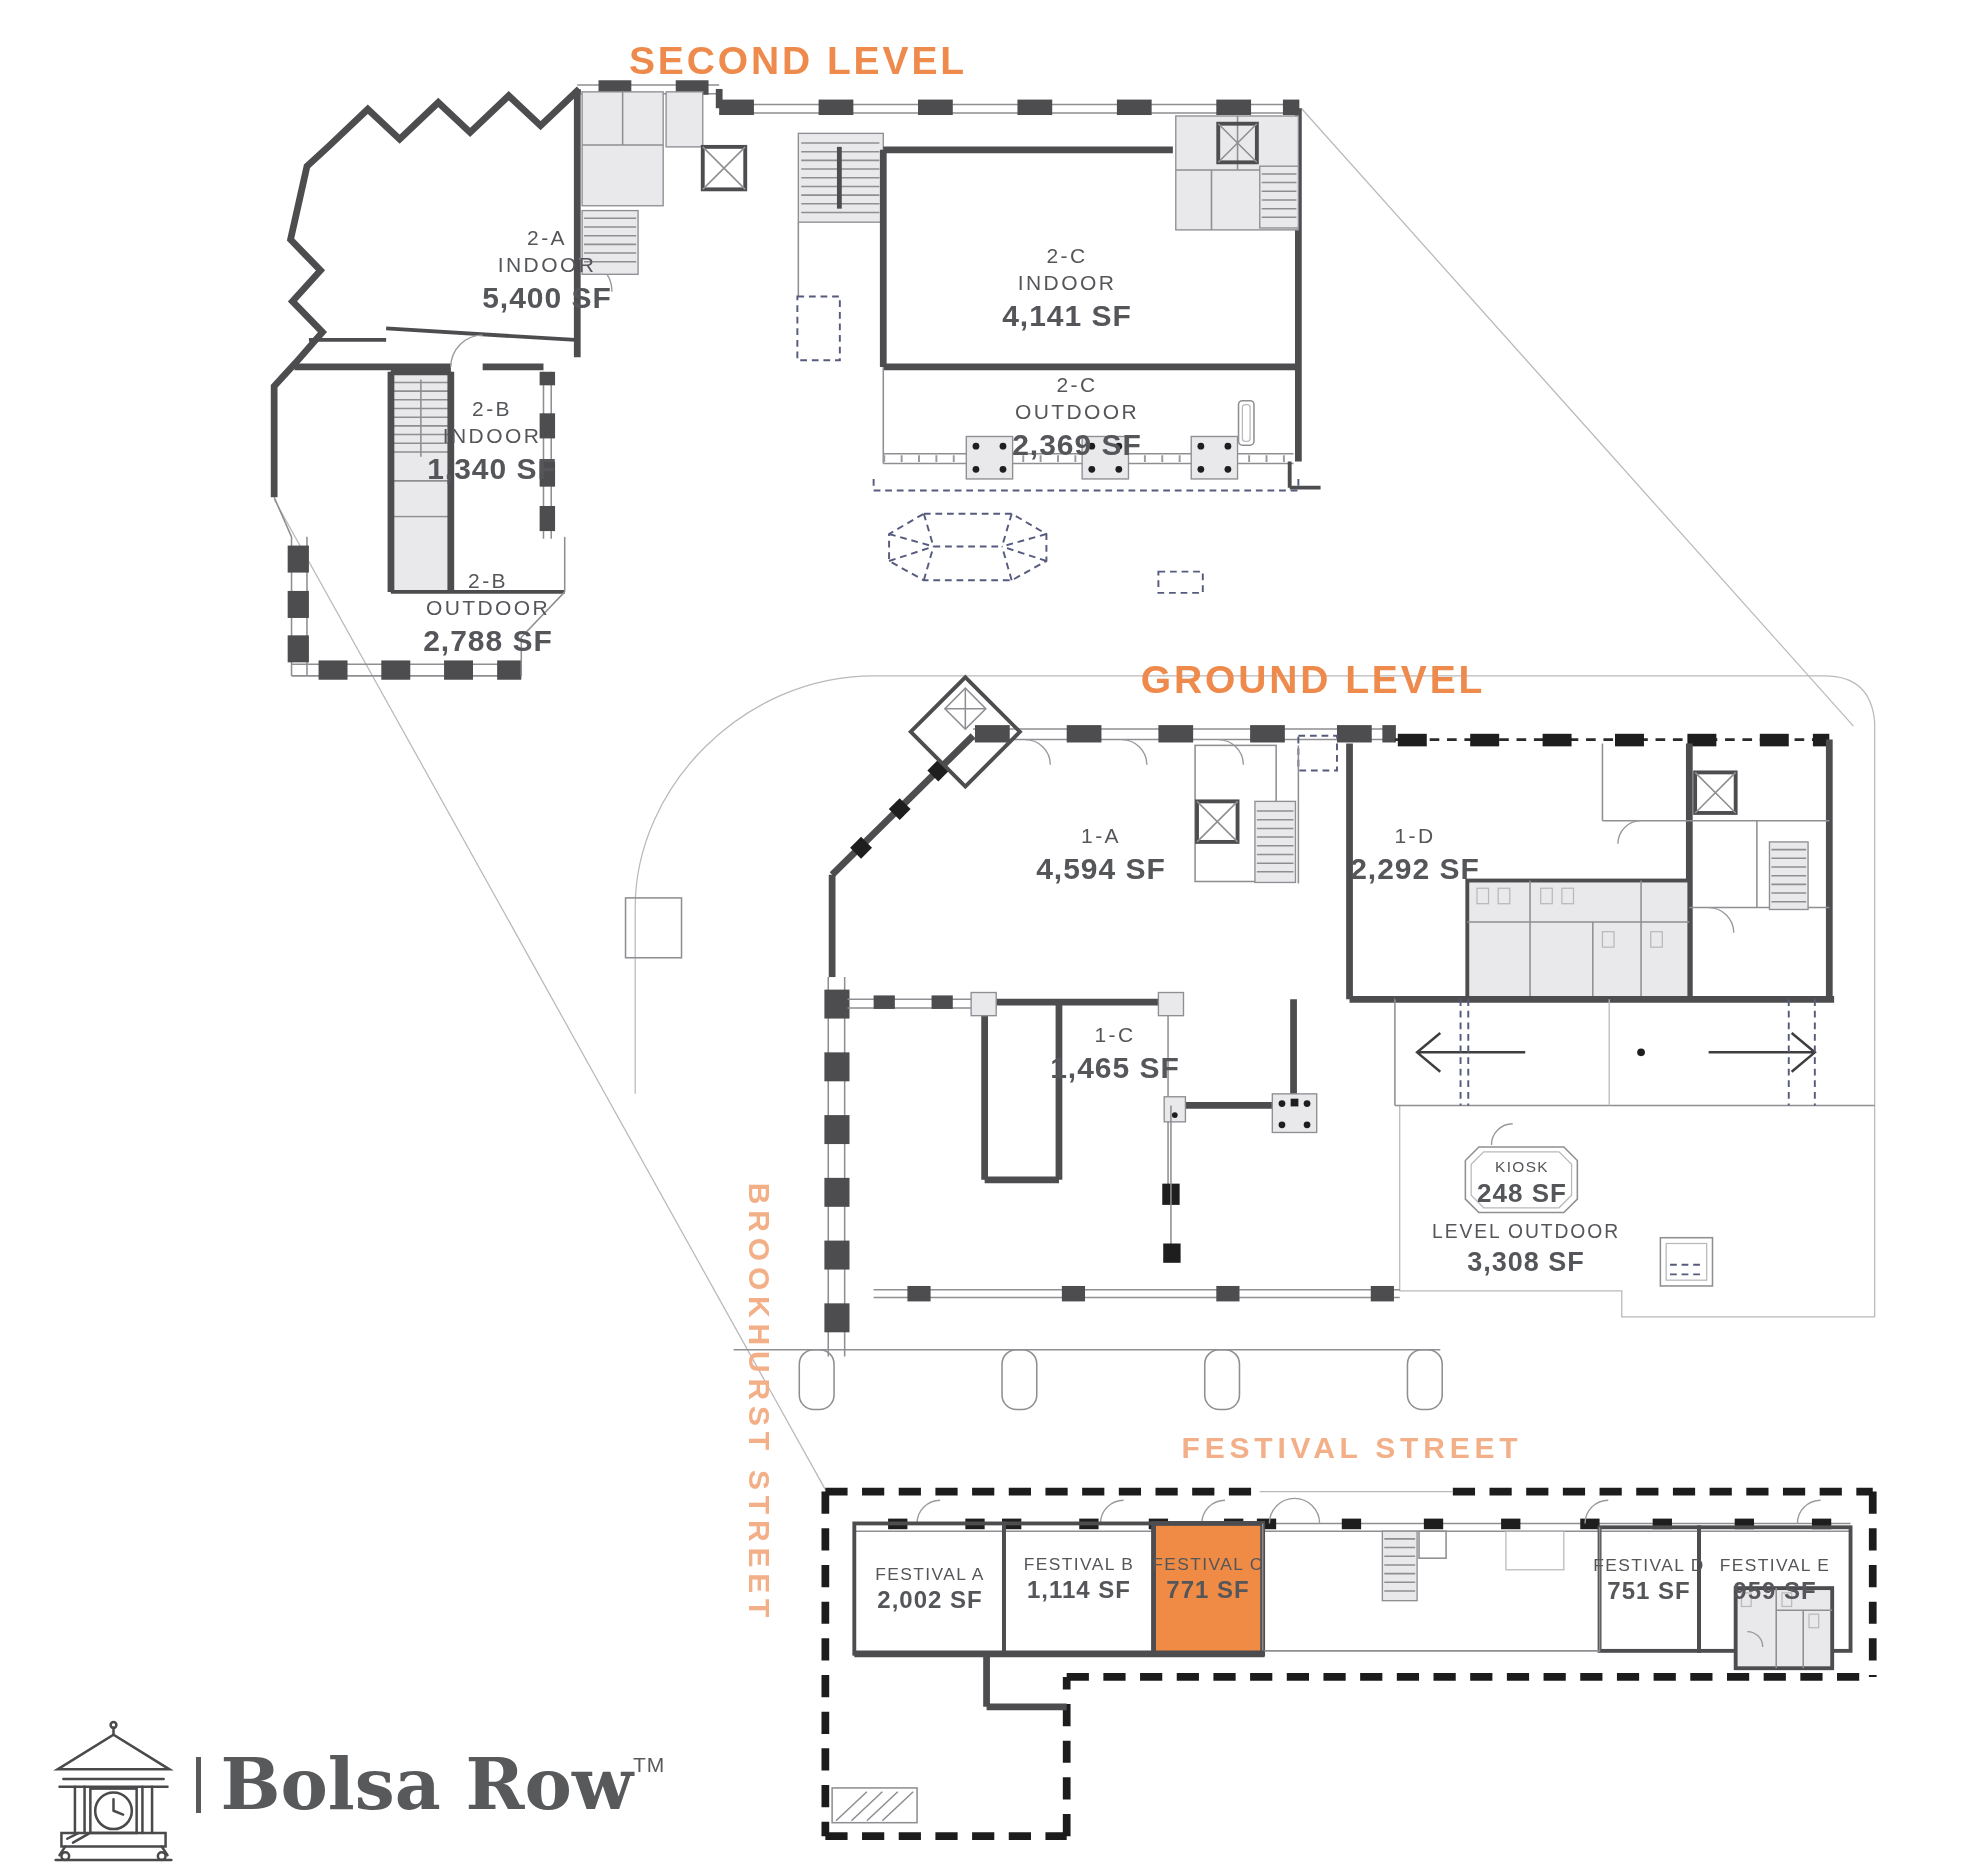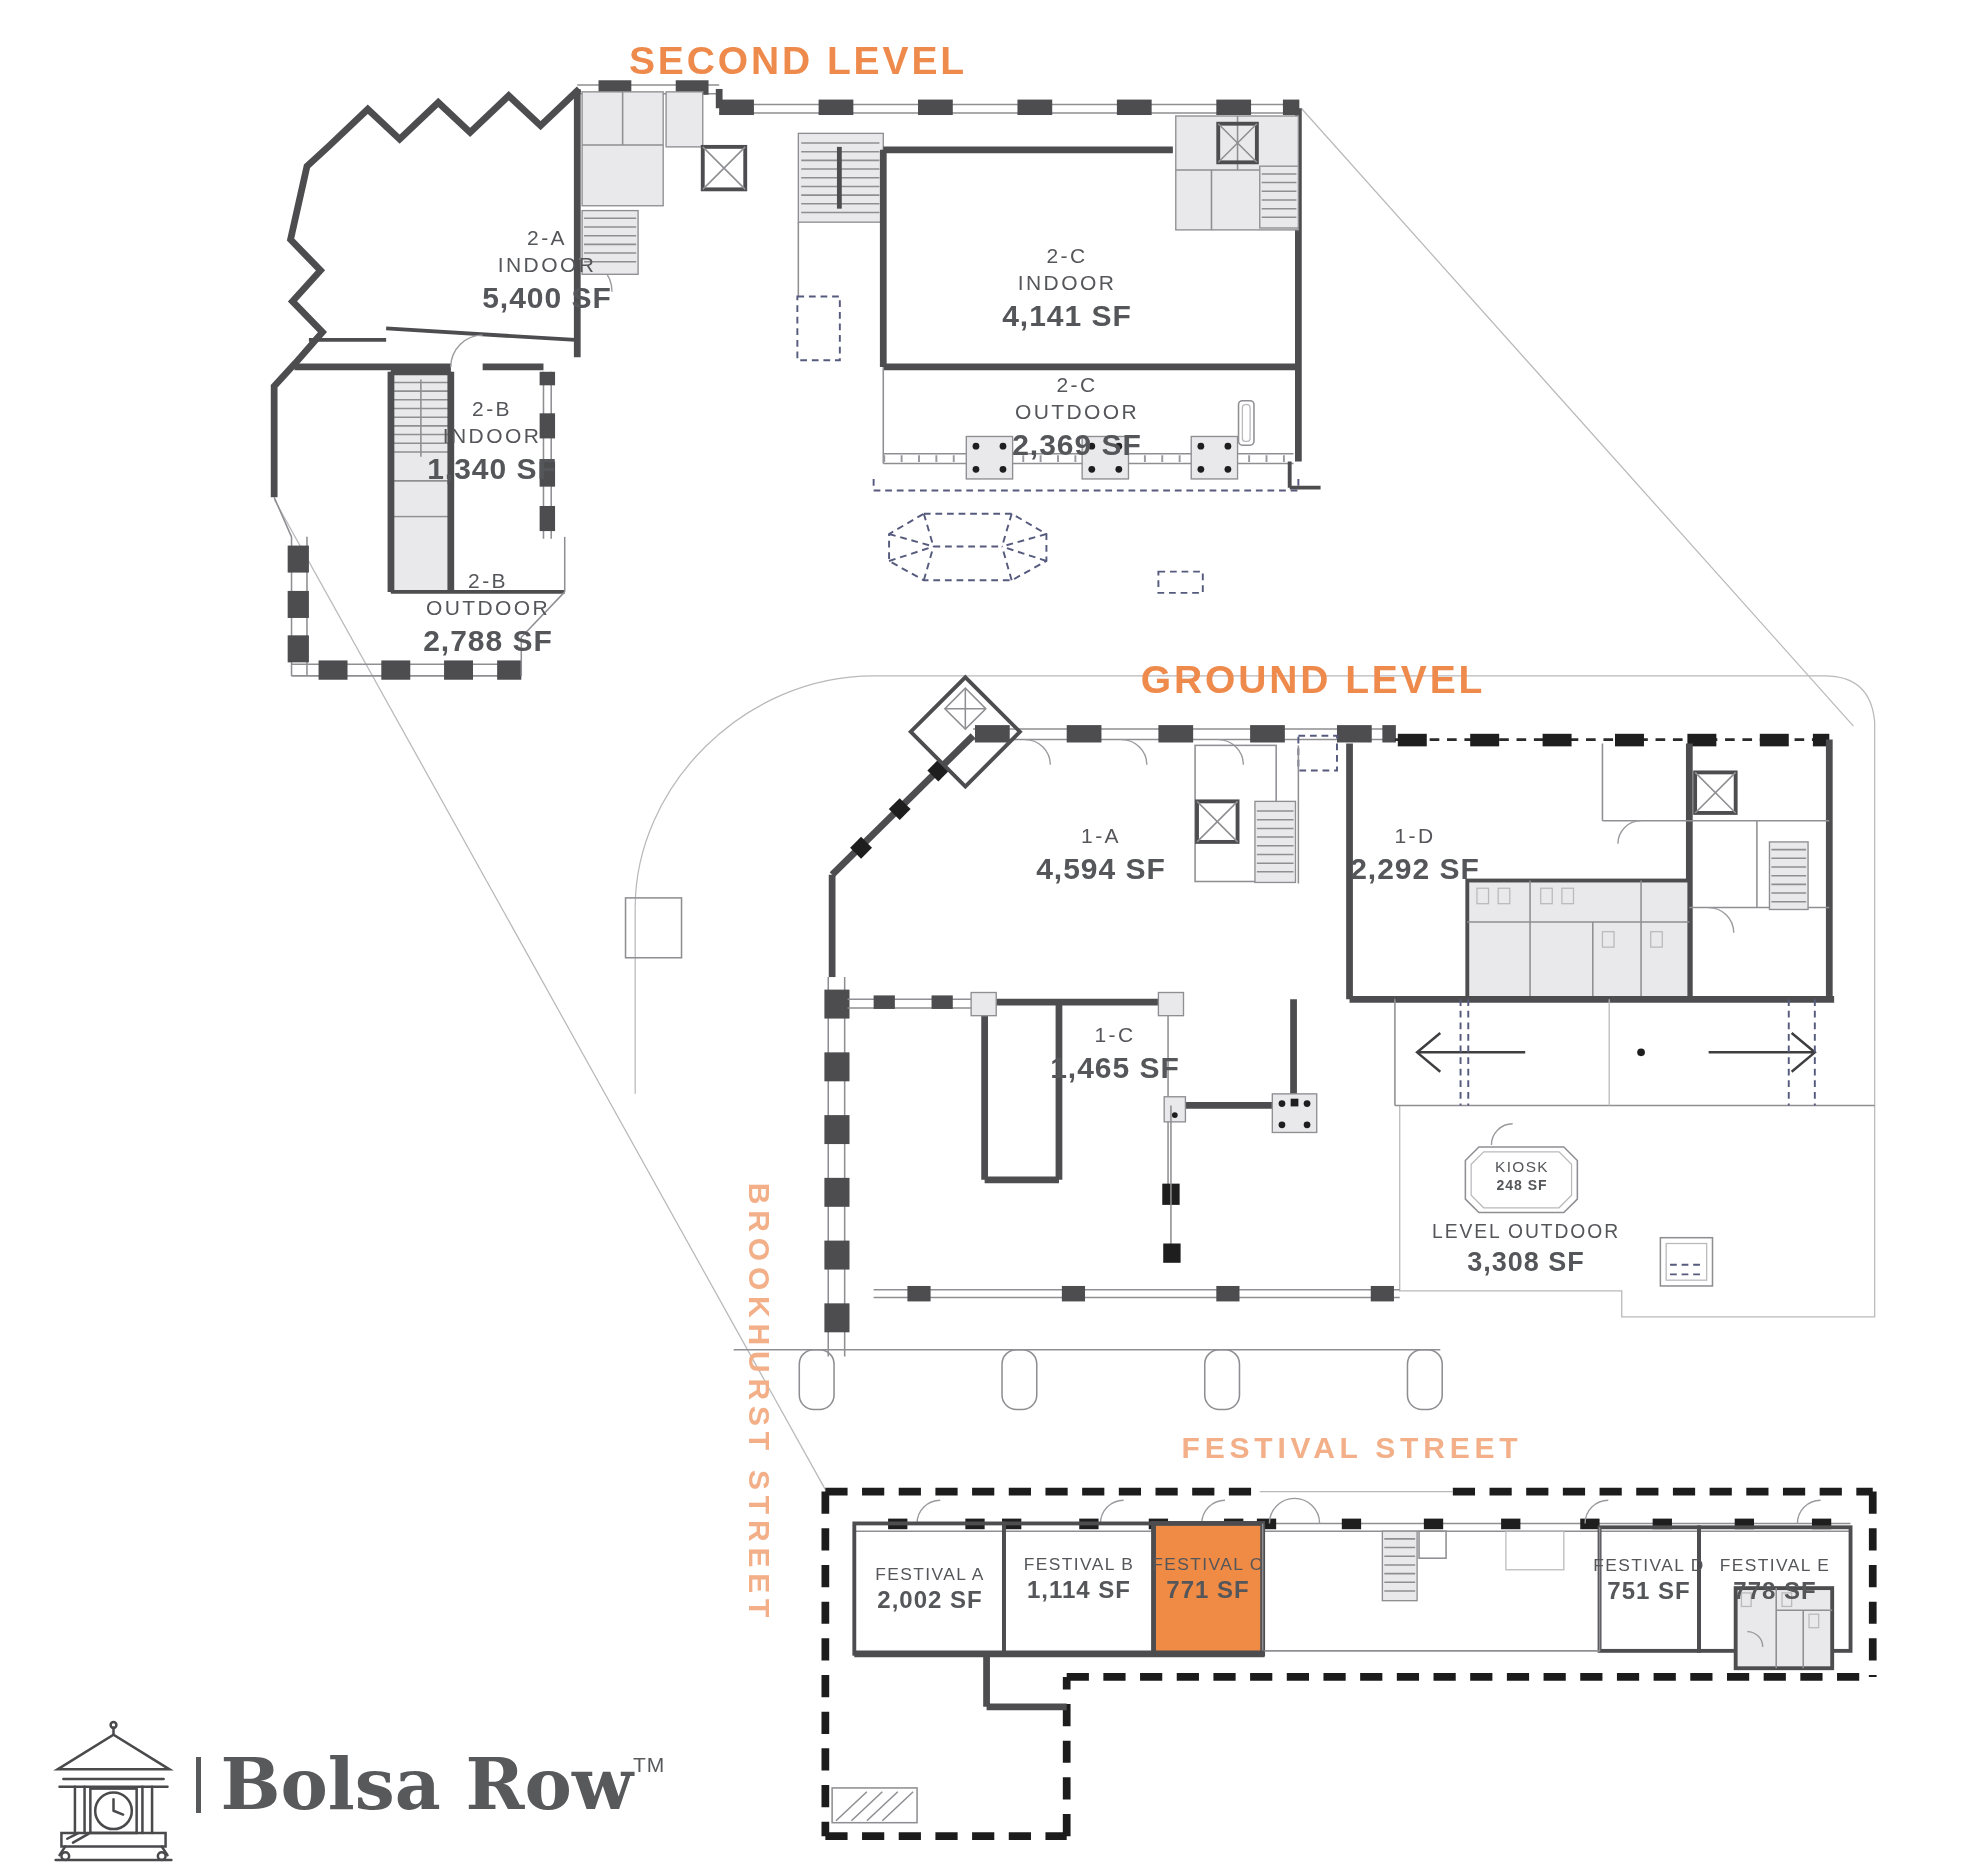--- a/index.html
+++ b/index.html
@@ -13,21 +13,21 @@
   .street.v{left:759px;top:1403px;transform:translate(-50%,-50%);
           writing-mode:vertical-rl;letter-spacing:5.8px;}
   .street.h{left:1352px;top:1431px;transform:translate(-50%,0);}
   .lbl{position:absolute;transform:translate(-50%,0);text-align:center;
           color:#55565A;white-space:nowrap;line-height:1.28;}
   .lbl .nm{font-size:21px;letter-spacing:2.4px;}
   .lbl .ar{font-size:30px;font-weight:700;letter-spacing:1px;}
   .lbl.sm .nm{font-size:17.4px;letter-spacing:1.4px;}
   .lbl.sm .ar{font-size:24px;}
   .lbl.kiosk .nm{font-size:15.4px;letter-spacing:1.4px;}
-  .lbl.kiosk .ar{font-size:14px;}
+  .lbl.kiosk .ar{font-size:26px;}
   .lbl.kout .nm{font-size:19.3px;letter-spacing:1.9px;}
   .lbl.kout .ar{font-size:27px;}
   .logo{position:absolute;left:46px;top:1719px;display:flex;align-items:center;}
   .logo-divider{width:4.8px;height:56px;background:#58595B;margin:0 19.3px 13.5px 15.4px;}
   .brand{font-family:"DejaVu Serif",serif;font-size:71px;font-weight:600;
          color:#58595B;line-height:1;padding-bottom:13.5px;}
   .tm{font-size:21px;font-family:"Liberation Sans",sans-serif;font-weight:400;
       vertical-align:37px;letter-spacing:1px;}
 </style>
 </head>
@@ -446,21 +446,21 @@
 <div class="lbl sm" style="left:1208px;top:1553px">
   <div class="nm">FESTIVAL C</div>
   <div class="ar">771 SF</div>
 </div>
 <div class="lbl sm" style="left:1649px;top:1554px">
   <div class="nm">FESTIVAL D</div>
   <div class="ar">751 SF</div>
 </div>
 <div class="lbl sm" style="left:1775px;top:1554px">
   <div class="nm">FESTIVAL E</div>
-  <div class="ar">778 SF</div>
+  <div class="ar">959 SF</div>
 </div>
 
 <div class="logo">
   <svg width="135" height="145" viewBox="0 0 140 150">
     <g fill="none" stroke="#4A4A4C" stroke-width="2.6" stroke-linecap="round">
       <circle cx="70" cy="6" r="3"></circle>
       <path d="M70,9 V16"></path>
       <path d="M12,52 L70,16 L128,52 Z"></path>
       <path d="M18,62 H122 M14,70 H126"></path>
       <path d="M30,70 V118 M40,70 V118"></path>

